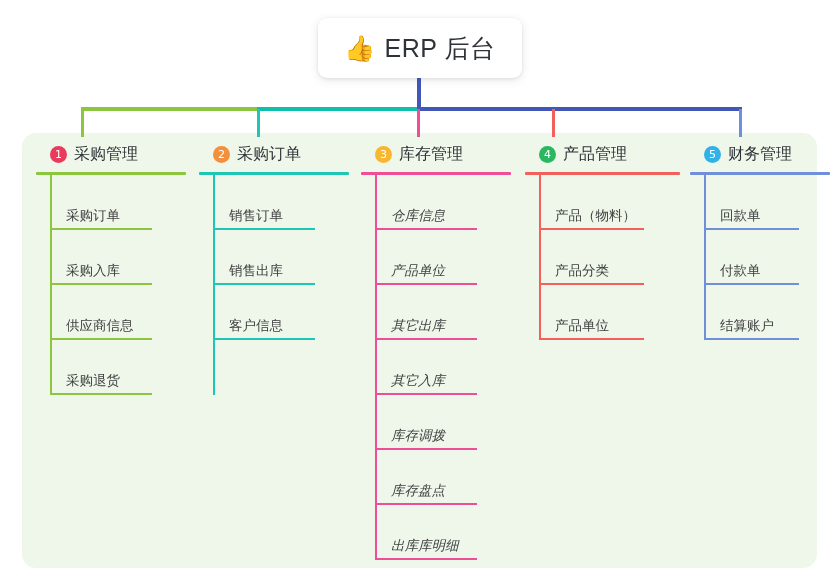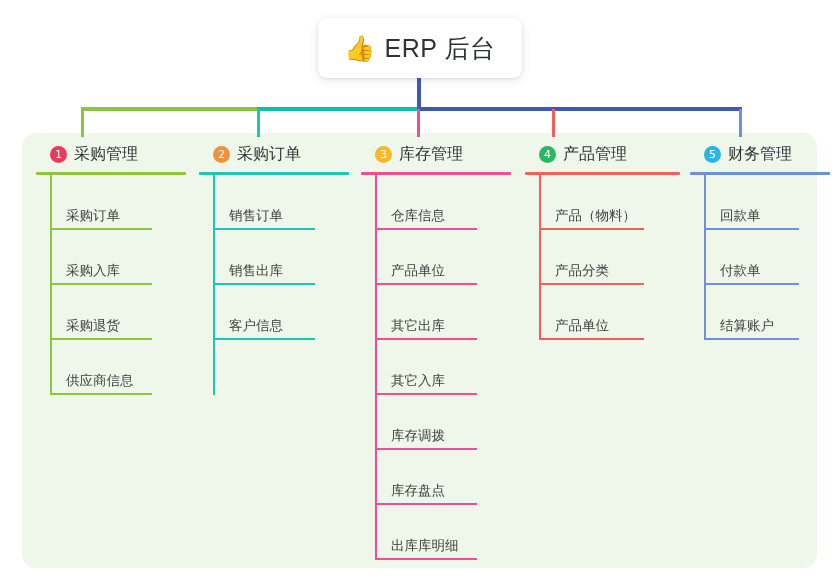--- a/index.html
+++ b/index.html
@@ -122,25 +122,25 @@
           <div class="spine" style="background: rgb(140, 198, 63); height: 220px;"></div>
           <div class="leaf">
             <span class="leaf-label">采购订单</span>
             <div class="leaf-rule" style="background: rgb(140, 198, 63); width: 102px;"></div>
           </div>
           <div class="leaf">
             <span class="leaf-label">采购入库</span>
             <div class="leaf-rule" style="background: rgb(140, 198, 63); width: 102px;"></div>
           </div>
           <div class="leaf">
+            <span class="leaf-label">供应商信息</span>
+            <div class="leaf-rule" style="background: rgb(140, 198, 63); width: 102px;"></div>
+          </div>
+          <div class="leaf">
             <span class="leaf-label">采购退货</span>
-            <div class="leaf-rule" style="background: rgb(140, 198, 63); width: 102px;"></div>
-          </div>
-          <div class="leaf">
-            <span class="leaf-label">供应商信息</span>
             <div class="leaf-rule" style="background: rgb(140, 198, 63); width: 102px;"></div>
           </div>
         </div>
       </div>
       <div class="col" style="left: 199px; width: 150px;">
         <div class="col-head">
           <span class="badge" style="background: rgb(242, 145, 61);">2</span>
           <span class="head-label">采购订单</span>
         </div>
         <div class="head-rule" style="background: rgb(30, 198, 182); width: 150px;"></div>
@@ -159,21 +159,21 @@
             <div class="leaf-rule" style="background: rgb(30, 198, 182); width: 102px;"></div>
           </div>
         </div>
       </div>
       <div class="col" style="left: 361px; width: 150px;">
         <div class="col-head">
           <span class="badge" style="background: rgb(247, 183, 49);">3</span>
           <span class="head-label">库存管理</span>
         </div>
         <div class="head-rule" style="background: rgb(239, 78, 150); width: 150px;"></div>
-        <div class="leaves" style="height: 402px;">
+        <div class="leaves" style="height: 402px; font-style: italic;">
           <div class="spine" style="background: rgb(239, 78, 150); height: 385px;"></div>
           <div class="leaf">
             <span class="leaf-label">仓库信息</span>
             <div class="leaf-rule" style="background: rgb(239, 78, 150); width: 102px;"></div>
           </div>
           <div class="leaf">
             <span class="leaf-label">产品单位</span>
             <div class="leaf-rule" style="background: rgb(239, 78, 150); width: 102px;"></div>
           </div>
           <div class="leaf">

